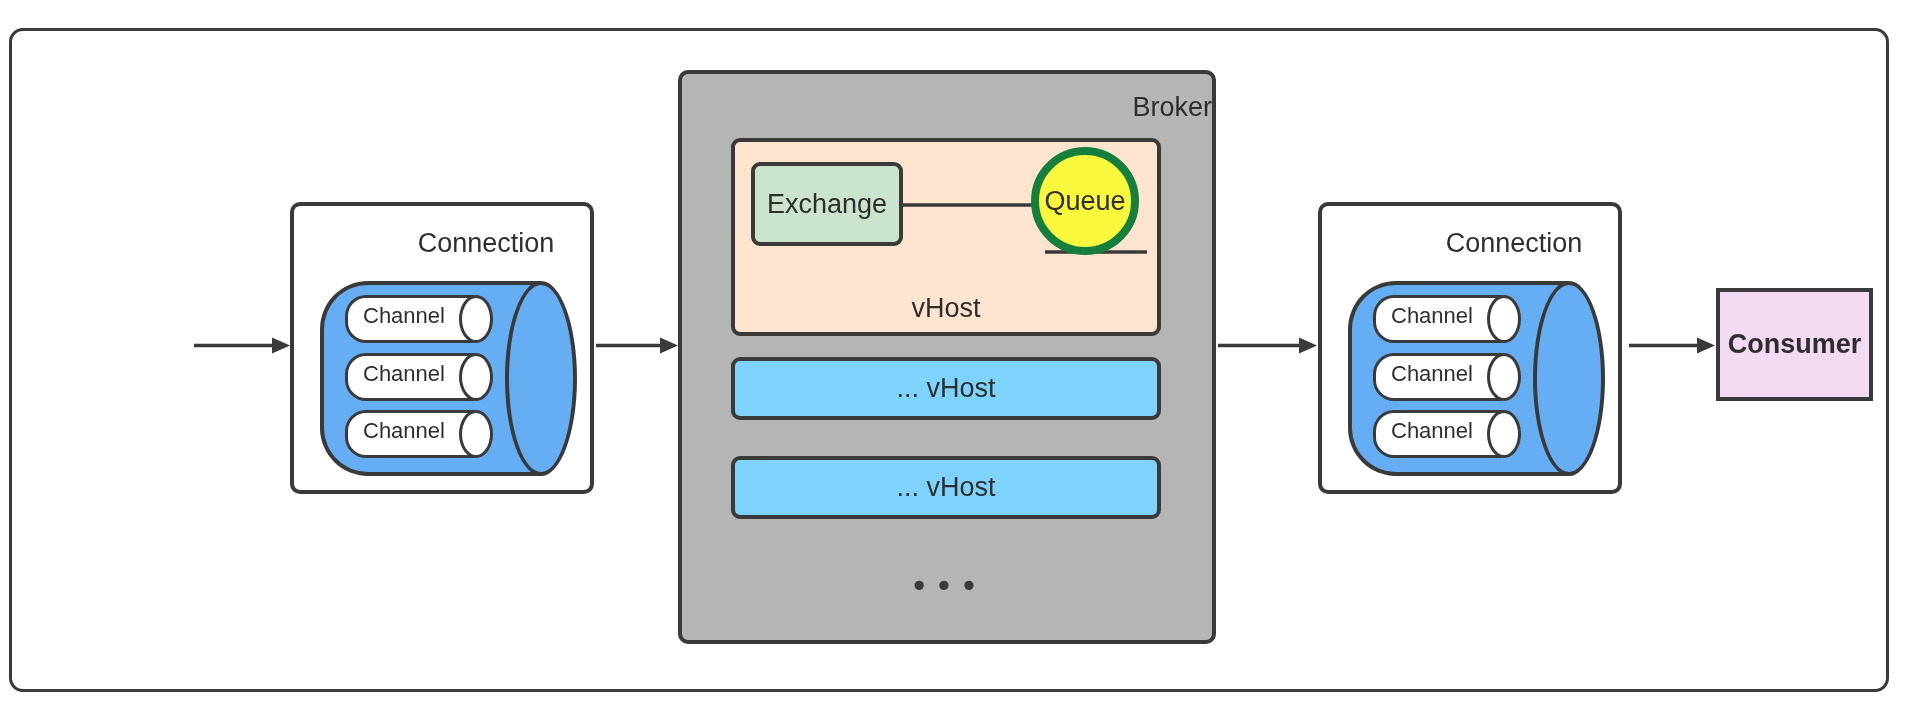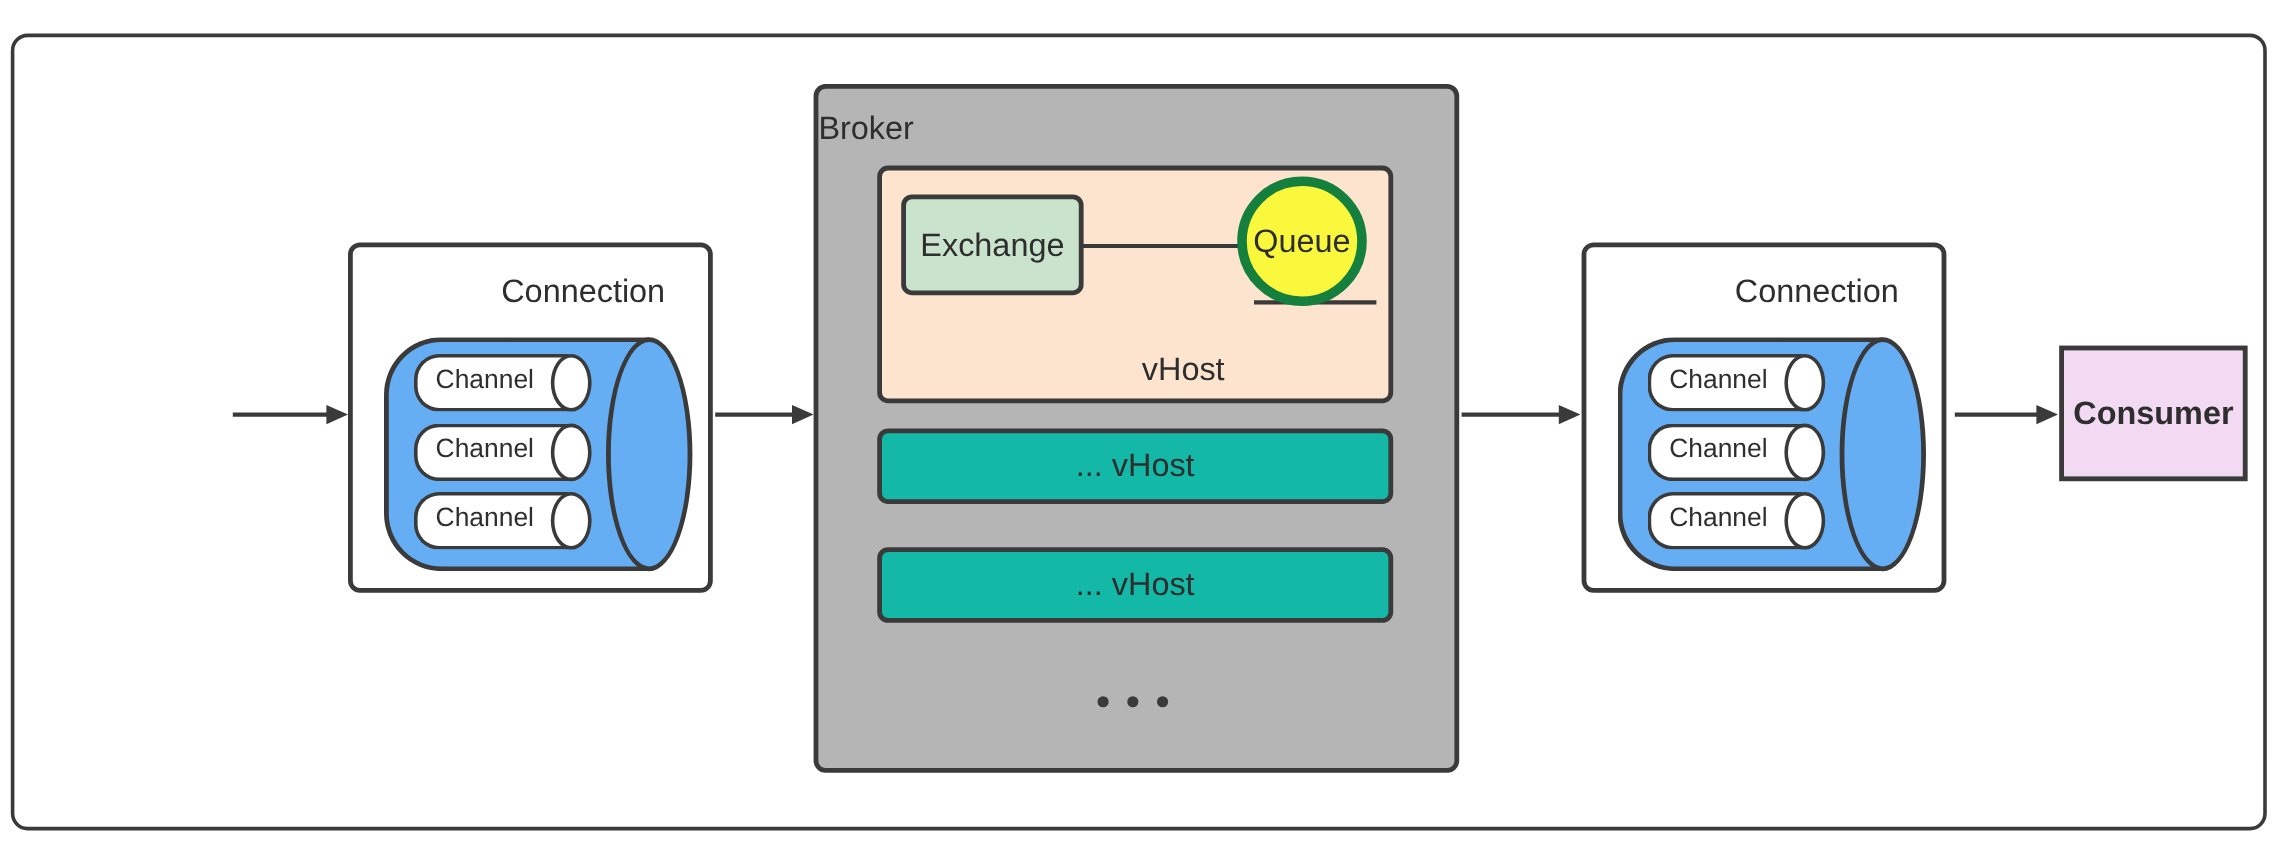--- a/index.html
+++ b/index.html
@@ -34,26 +34,26 @@
   .chan{position:absolute;left:51px;width:148px;height:42px;}
   .chan-body{position:absolute;left:0;top:0;width:126px;height:42px;background:#ffffff;
     border:3px solid #3a3a3a;border-right:none;border-radius:21px 0 0 21px;}
   .chan-cap{position:absolute;left:114px;top:0;width:28px;height:42px;background:#ffffff;
     border:3px solid #3a3a3a;border-radius:50%;}
   .chan-text{position:absolute;left:18px;top:0;width:100px;height:42px;display:flex;align-items:center;font-size:22px;}
   .chan.c1{top:89px;} .chan.c2{top:147px;} .chan.c3{top:204px;}
 
   
   .broker{left:678px;top:70px;width:538px;height:574px;background:#b5b5b5;border:4px solid #3a3a3a;border-radius:10px;}
-  .broker-title{position:absolute;left:0;top:18px;width:100%;text-align:left;font-size:27px;}
+  .broker-title{position:absolute;left:0;top:18px;width:100%;text-align:right;font-size:27px;}
 
   
   .vhost1{left:731px;top:138px;width:430px;height:198px;background:#fce4cf;border:4px solid #3a3a3a;border-radius:9px;}
-  .vhost-label{position:absolute;left:0;bottom:8px;width:100%;text-align:center;font-size:27px;padding-left:40px;}
-  .vhost-row{width:430px;height:63px;background:#14b8a6;border:4px solid #3a3a3a;border-radius:9px;font-size:27px;}
+  .vhost-label{position:absolute;left:0;bottom:8px;width:100%;text-align:center;font-size:27px;}
+  .vhost-row{width:430px;height:63px;background:#7dd3fc;border:4px solid #3a3a3a;border-radius:9px;font-size:27px;}
   .vhost2{left:731px;top:357px;}
   .vhost3{left:731px;top:456px;}
 
   .exchange{left:751px;top:162px;width:152px;height:84px;background:#cae3cc;border:4px solid #3a3a3a;border-radius:9px;font-size:27px;z-index:6;}
   .queue{left:1031px;top:147px;width:108px;height:108px;background:#f9f83d;border:8px solid #15803d;border-radius:50%;font-size:27px;z-index:6;}
   .binding-label{left:881px;top:166px;width:172px;height:36px;text-align:center;font-size:27px;line-height:36px;z-index:6;}
 
   .dots{position:absolute;left:0;top:493px;width:100%;height:40px;line-height:38px;text-align:center;
     font-size:32px;letter-spacing:6px;color:#3a3a3a;font-family:"DejaVu Sans",sans-serif;}
 

